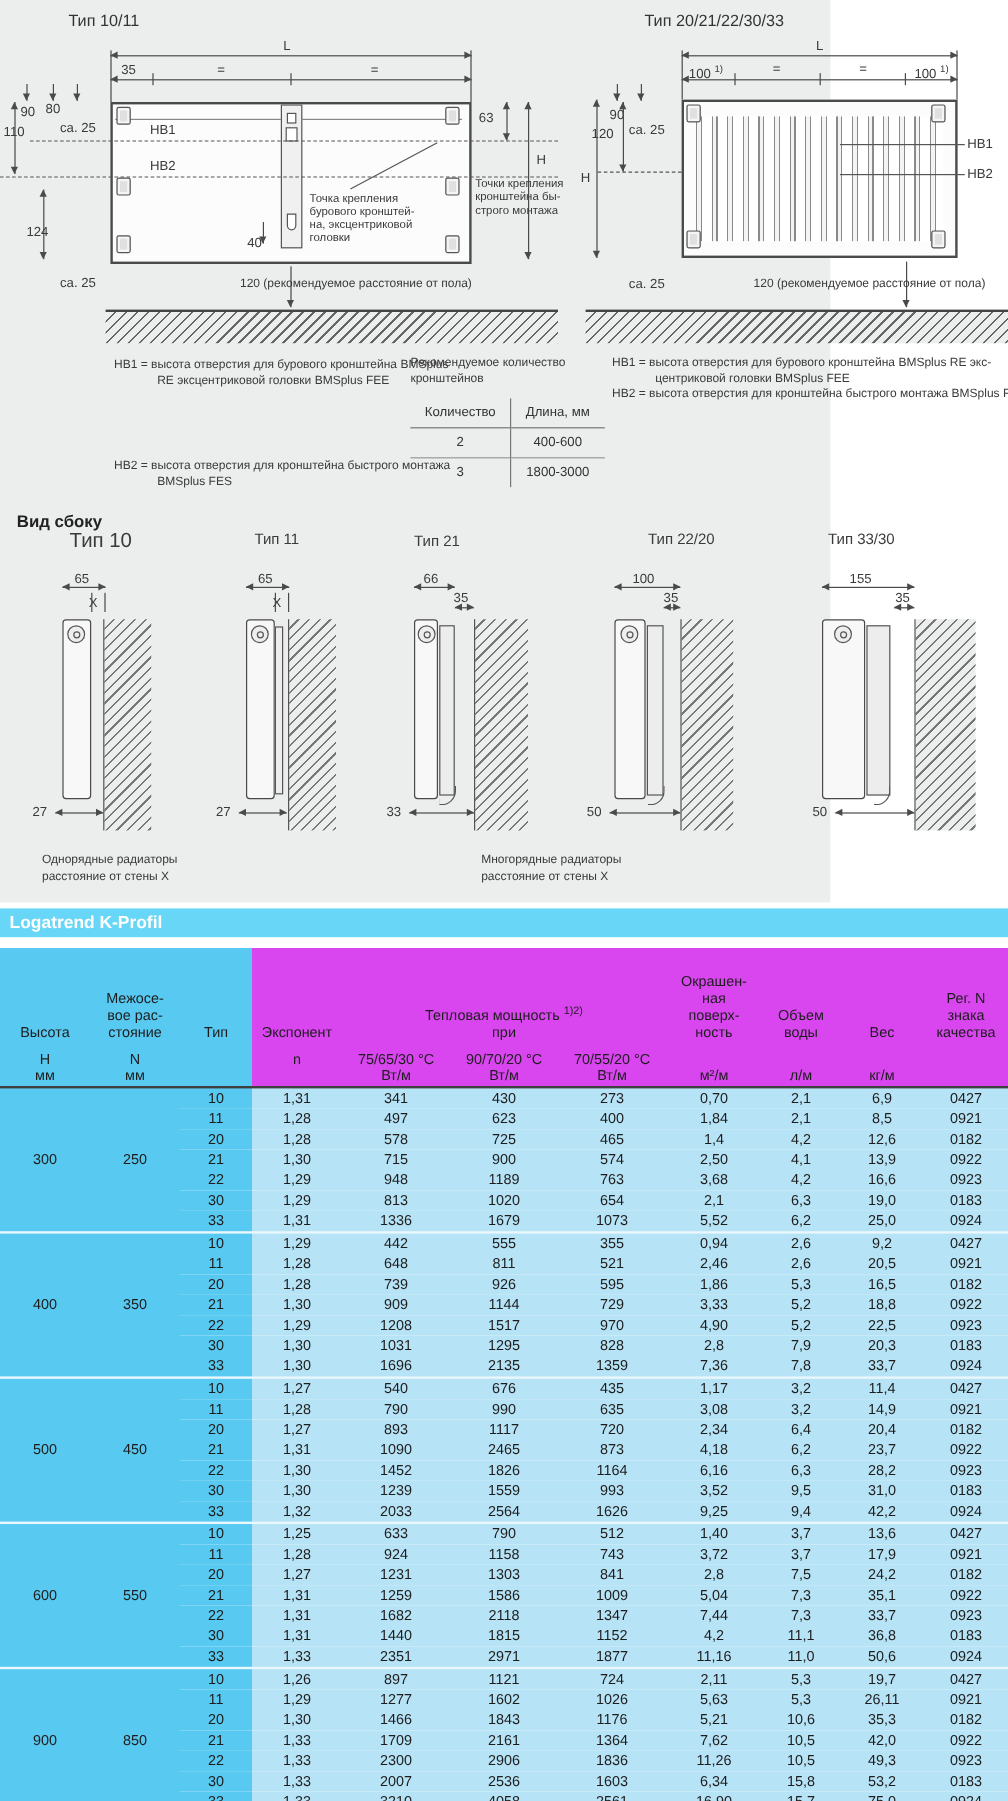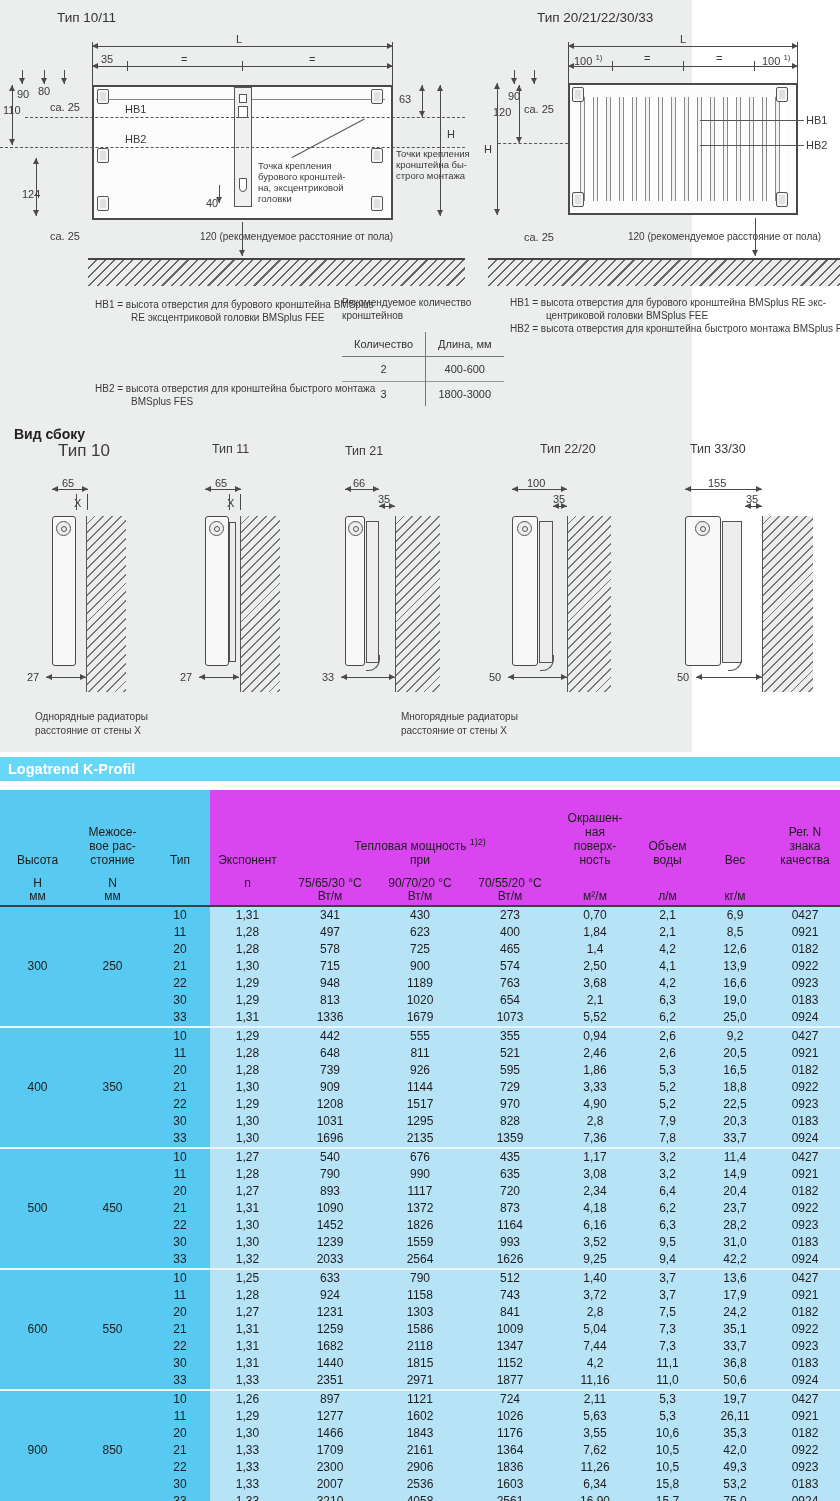--- a/index.html
+++ b/index.html
@@ -562,21 +562,21 @@
           <td>720</td>
           <td>2,34</td>
           <td>6,4</td>
           <td>20,4</td>
           <td>0182</td>
         </tr>
         <tr>
           <td class="dark">21</td>
           <td>1,31</td>
           <td>1090</td>
-          <td>1372</td>
+          <td>2465</td>
           <td>873</td>
           <td>4,18</td>
           <td>6,2</td>
           <td>23,7</td>
           <td>0922</td>
         </tr>
         <tr>
           <td class="dark">22</td>
           <td>1,30</td>
           <td>1452</td>
@@ -711,21 +711,21 @@
           <td>5,3</td>
           <td>26,11</td>
           <td>0921</td>
         </tr>
         <tr>
           <td class="dark">20</td>
           <td>1,30</td>
           <td>1466</td>
           <td>1843</td>
           <td>1176</td>
-          <td>3,55</td>
+          <td>5,21</td>
           <td>10,6</td>
           <td>35,3</td>
           <td>0182</td>
         </tr>
         <tr>
           <td class="dark">21</td>
           <td>1,33</td>
           <td>1709</td>
           <td>2161</td>
           <td>1364</td>

